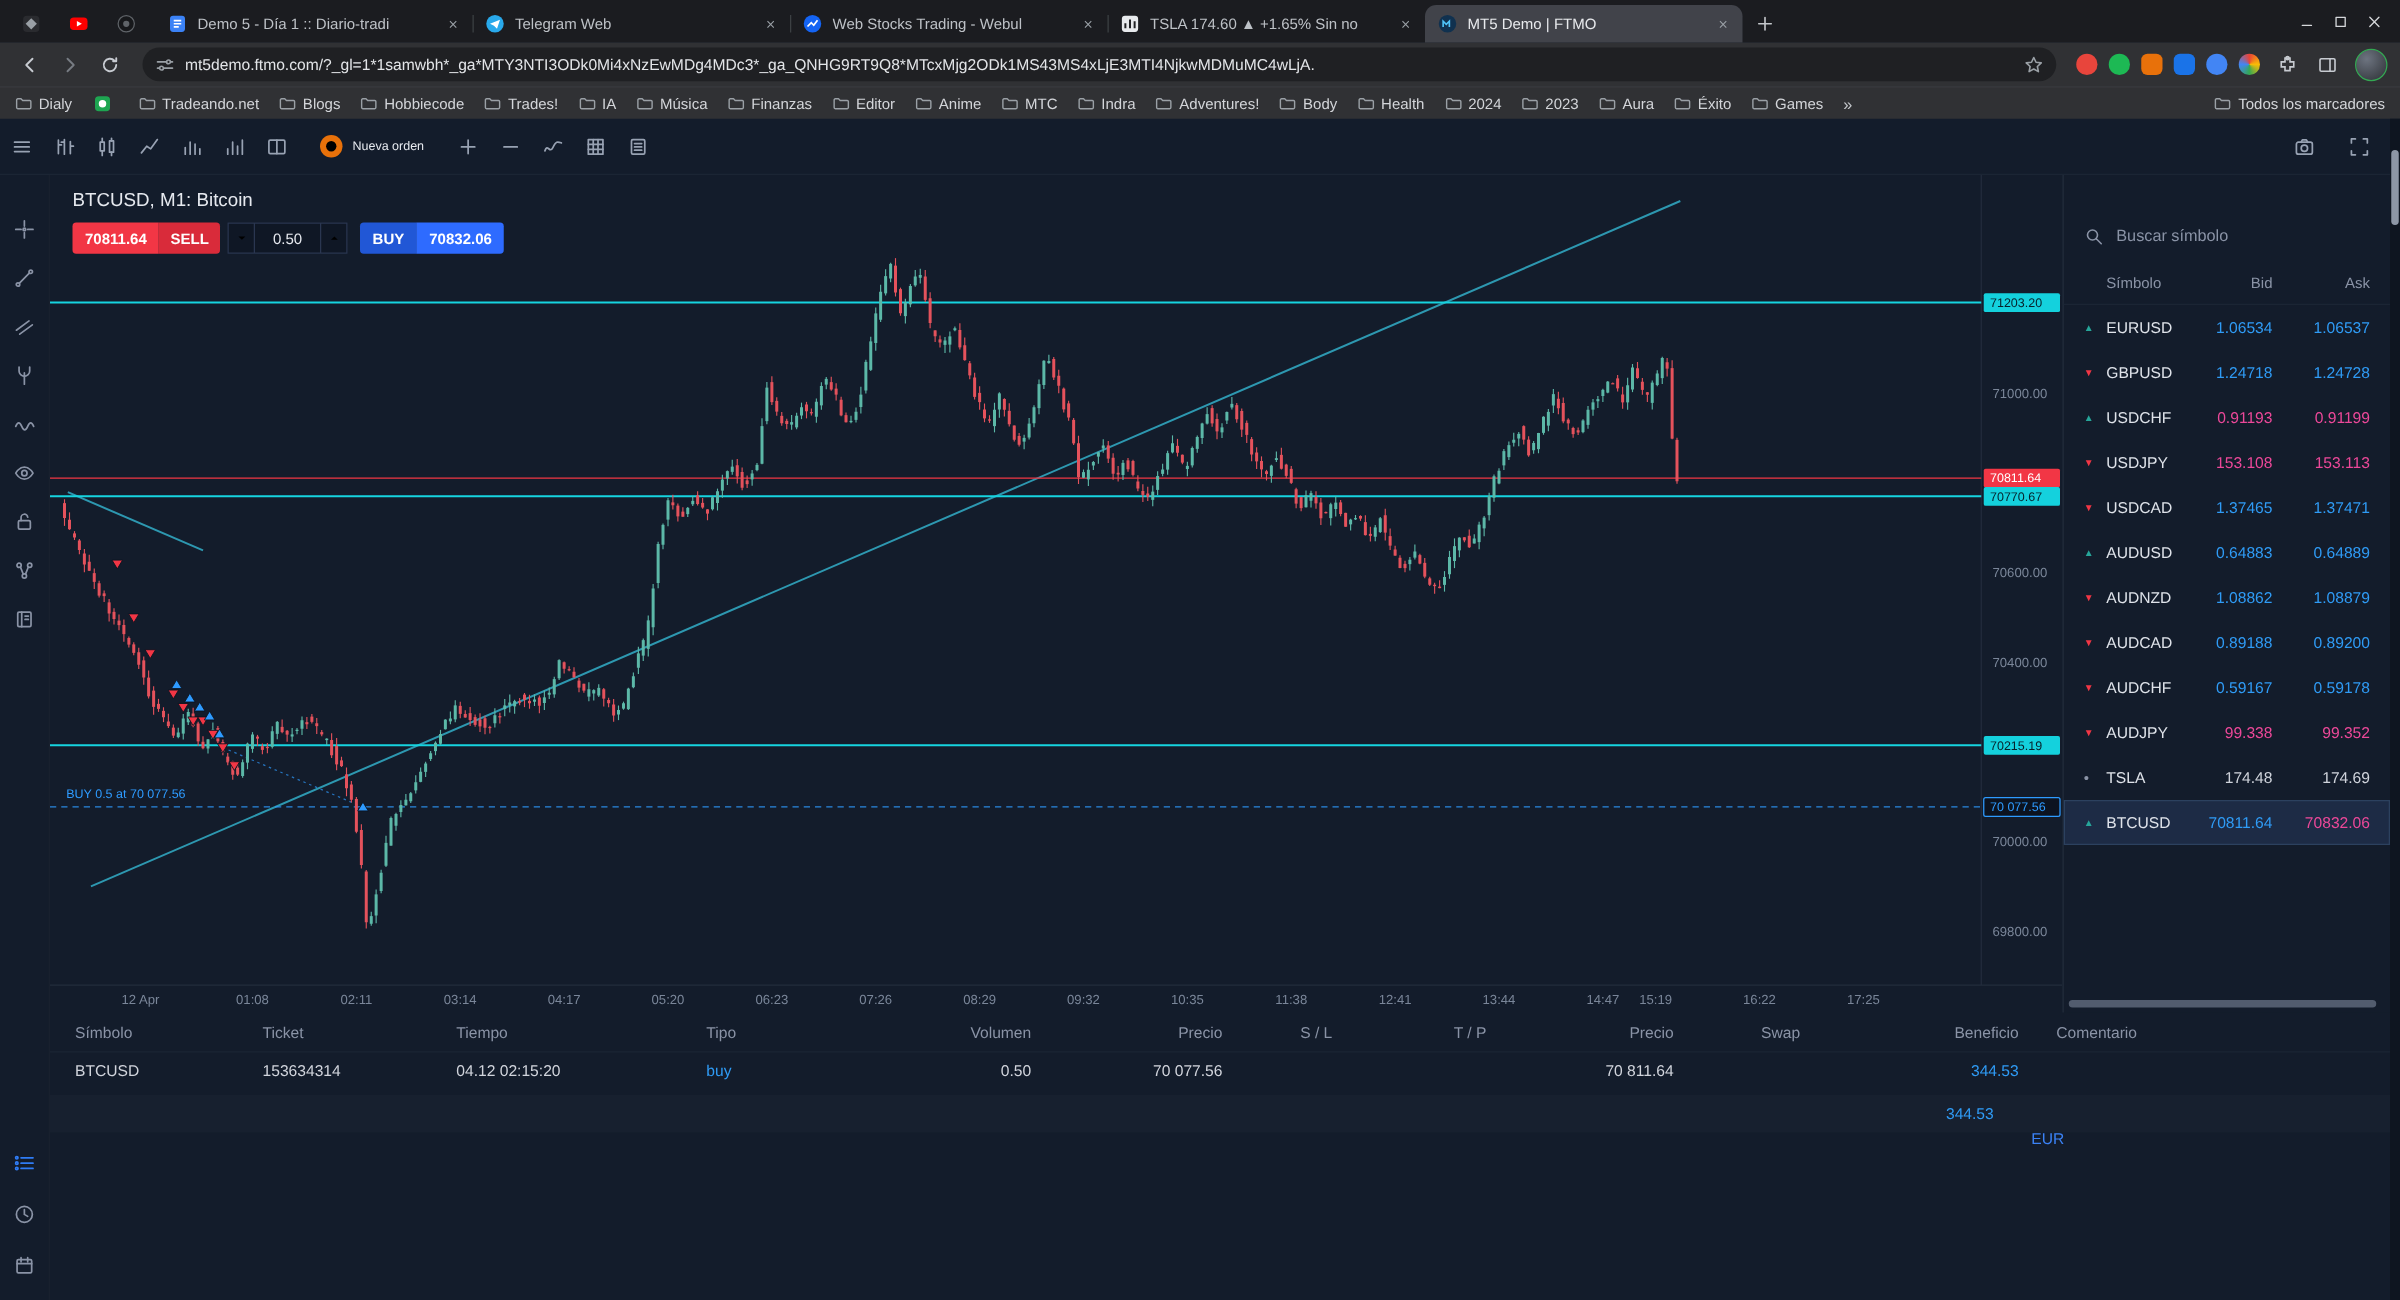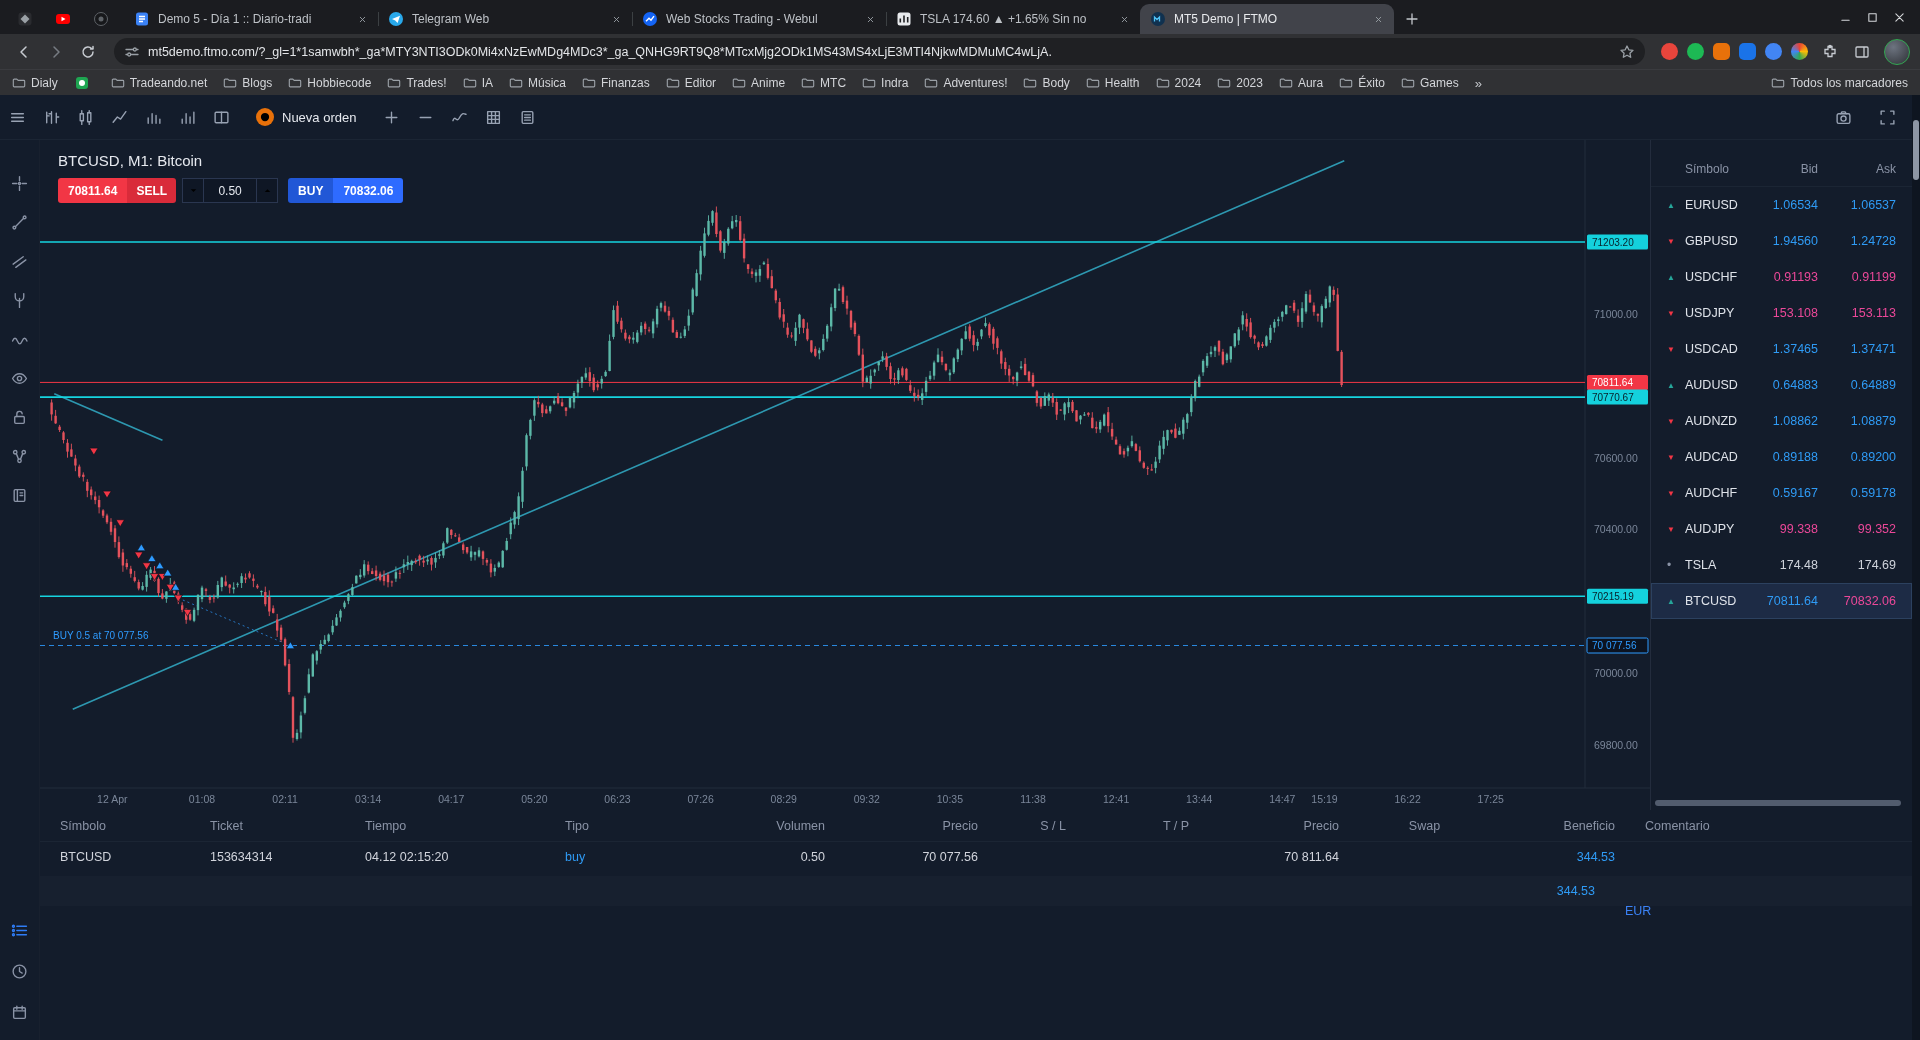--- a/index.html
+++ b/index.html
@@ -41,21 +41,21 @@
   .bm-all{margin-left:auto;display:flex;align-items:center;gap:6px;white-space:nowrap;}
   
   .mt5{position:absolute;left:0;top:95px;width:1920px;height:945px;background:#131c2b;color:#d1d4dc;}
   .mt5-toolbar{position:absolute;left:0;top:0;width:1920px;height:45px;display:flex;align-items:center;border-bottom:1px solid #1b2534;box-sizing:border-box;}
   .mt5-toolbar .icn{width:34px;height:30px;color:#98a2b3;}
   .mt5-toolbar .icn svg{width:17px;height:17px;}
   .tool-group{display:flex;align-items:center;}
   .tfs{display:flex;align-items:center;margin:0 14px 0 22px;}
   .tf{width:35px;height:28px;display:flex;align-items:center;justify-content:center;font-size:13px;color:#98a2b3;border-radius:4px;}
   .tf.active{color:#2f7cf6;font-weight:bold;}
-  .neworder{display:flex;align-items:center;gap:8px;margin:0 18px;font-size:13px;color:#e6e9ef;white-space:nowrap;}
+  .neworder{display:flex;align-items:center;gap:8px;margin:0 18px;font-size:10px;color:#e6e9ef;white-space:nowrap;}
   .clockchip{width:18px;height:18px;border-radius:50%;background:#e8710a;display:flex;align-items:center;justify-content:center;color:#fff;}
   .clockchip svg{width:12px;height:12px;}
   .mt5-toolbar .blue{color:#2f7cf6;}
   .toolbar-right{margin-left:auto;display:flex;align-items:center;gap:10px;padding-right:16px;}
   .sidebar{position:absolute;left:0;top:45px;width:40px;height:900px;display:flex;flex-direction:column;align-items:center;padding-top:30px;box-sizing:border-box;border-right:1px solid #18202e;}
   .sidebar .icn{width:28px;height:27px;margin-bottom:12px;color:#8a93a6;}
   .sidebar .icn svg{width:17px;height:17px;}
   .sidebar .spacer{flex:1;}
   .sidebar .blue{color:#2f7cf6;}
   .chart-region{position:absolute;left:40px;top:45px;width:1610px;height:670px;}
@@ -1386,37 +1386,46 @@
             <svg viewBox="0 0 16 16">
               <path d="M4 10l4-4 4 4"></path>
             </svg>
           </span>
         <span class="tw-buy">BUY</span>
         <span class="tw-buyp">70832.06</span>
       </div>
     </div>
 
     <div class="watch">
+      <div class="w-search">
+        <span class="icn" id="searchicon">
+            <svg viewBox="0 0 16 16">
+              <circle cx="7" cy="7" r="4"></circle>
+              <path d="M10 10l4 4"></path>
+            </svg>
+          </span>
+        <input placeholder="Buscar símbolo" style="">
+      </div>
       <div class="w-head">
         <span></span>
         <span>Símbolo</span>
         <span class="r">Bid</span>
         <span class="r">Ask</span>
       </div>
       <div id="wrows">
           <div class="wrow">
      <span class="dir up">▲</span>
      <span class="wsym">EURUSD</span>
      <span class="wval c-blue">1.06534</span>
      <span class="wval c-blue">1.06537</span>
    </div>
           <div class="wrow">
      <span class="dir down">▼</span>
      <span class="wsym">GBPUSD</span>
-     <span class="wval c-blue">1.94560</span>
+     <span class="wval c-blue">1.24718</span>
      <span class="wval c-blue">1.24728</span>
    </div>
           <div class="wrow">
      <span class="dir up">▲</span>
      <span class="wsym">USDCHF</span>
      <span class="wval c-red">0.91193</span>
      <span class="wval c-red">0.91199</span>
    </div>
           <div class="wrow">
      <span class="dir down">▼</span>

